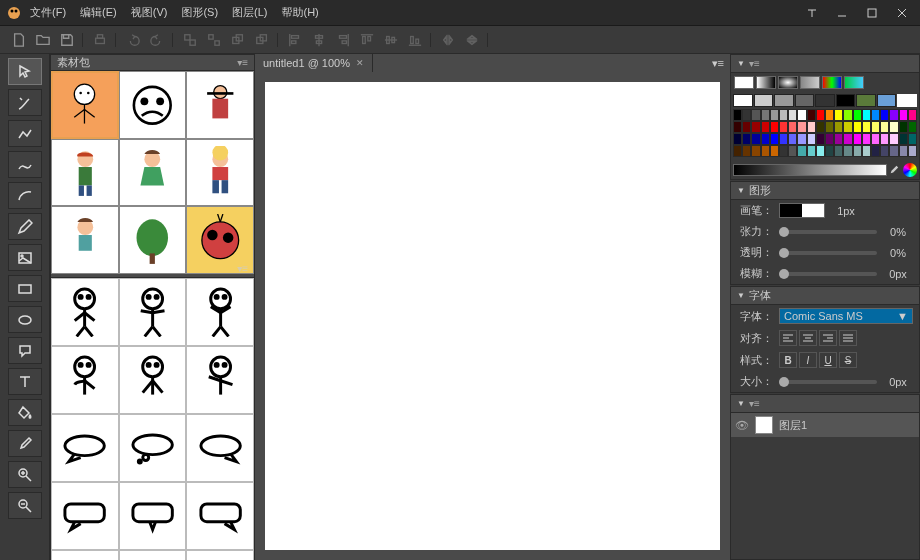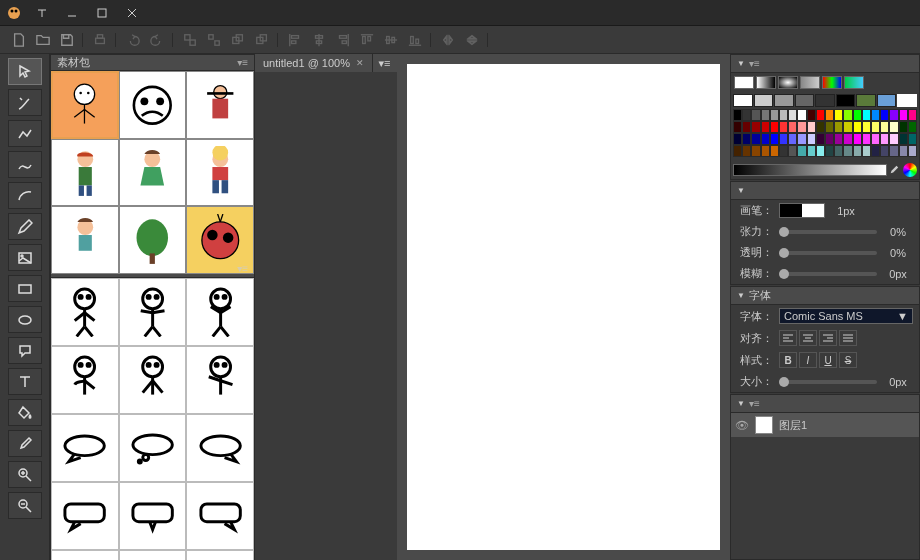--- a/index.html
+++ b/index.html
@@ -25,21 +25,21 @@
 .panel-hdr .tri { margin-right: 4px; font-size: 8px; }
 .panel-hdr .title { flex: 1; }
 .panel-hdr .menu { font-size: 10px; opacity: 0.7; cursor: pointer; }
 .asset-grid { display: grid; grid-template-columns: repeat(3, 1fr); gap: 0; background: #fff; }
 .asset-cell { aspect-ratio: 1; border: 1px solid #888; background: #fff; display: flex; align-items: center; justify-content: center; position: relative; }
 .asset-cell.sel { border: 2px solid #e8a050; z-index: 5; }
 .asset-cell svg { width: 80%; height: 80%; }
 .item-grid { display: grid; grid-template-columns: repeat(3, 1fr); background: #fff; flex: 1; overflow: auto; }
 .item-cell { height: 68px; border: 1px solid #bbb; background: #fff; display: flex; align-items: center; justify-content: center; }
 .item-cell svg { width: 75%; height: 75%; stroke: #000; fill: none; stroke-width: 3; }
-.canvas-area { flex: 1; display: flex; flex-direction: row; }
+.canvas-area { flex: 1; display: flex; flex-direction: column; }
 .tab-strip { height: 18px; background: #4a4a4a; display: flex; align-items: center; }
 .tab { display: flex; align-items: center; height: 18px; padding: 0 8px; border-right: 1px solid #2a2a2a; gap: 6px; }
 .tab-close { font-size: 9px; cursor: pointer; opacity: 0.7; }
 .tab-strip .spacer { flex: 1; }
 .canvas-wrap { flex: 1; background: #4a4a4a; padding: 10px; }
 .canvas { background: #fff; width: 100%; height: 100%; }
 .rightcol { width: 190px; display: flex; flex-direction: column; gap: 1px; }
 .fill-types { display: flex; gap: 2px; padding: 3px; background: #3a3a3a; }
 .fill-type { width: 20px; height: 13px; border: 1px solid #666; cursor: pointer; position: relative; }
 .swatch-rows { display: flex; flex-direction: column; padding: 2px; }
@@ -52,38 +52,46 @@
 .hue-grad { flex: 1; height: 12px; background: linear-gradient(to right,#000,#fff); border: 1px solid #666; }
 .hue-indi { width: 10px; height: 10px; margin-left: 2px; }
 .color-wheel { width: 14px; height: 14px; border-radius: 50%; background: conic-gradient(red,yellow,lime,cyan,blue,magenta,red); margin-left: 4px; cursor: pointer; }
 .form-row { display: flex; align-items: center; padding: 3px 6px; gap: 6px; }
 .form-row .lbl { width: 36px; text-align: right; }
 .stroke-mini { display: flex; border: 1px solid #666; }
 .stroke-mini div { width: 22px; height: 13px; }
 .slider { flex: 1; height: 4px; background: #555; border-radius: 2px; position: relative; }
 .slider-thumb { position: absolute; left: 0; top: -3px; width: 10px; height: 10px; border-radius: 50%; background: #aaa; }
 .valtxt { width: 30px; text-align: center; }
-.select { flex: 1; height: 16px; background: #0f172a; border: 1px solid #666; display: flex; align-items: center; padding: 0 4px; justify-content: space-between; cursor: pointer; }
+.select { flex: 1; height: 16px; background: #0369a1; border: 1px solid #666; display: flex; align-items: center; padding: 0 4px; justify-content: space-between; cursor: pointer; }
 .small-black { width: 36px; height: 13px; background: #000; border: 1px solid #666; }
 .btn-row { display: flex; gap: 2px; }
 .fmt-btn { width: 18px; height: 16px; border: 1px solid #555; background: #3a3a3a; display: flex; align-items: center; justify-content: center; cursor: pointer; font-size: 10px; }
 .layer-row { display: flex; align-items: center; height: 24px; padding: 0 4px; background: #555; gap: 6px; }
 .layer-thumb { width: 18px; height: 18px; background: #fff; border: 1px solid #888; }
 .eye { opacity: 0.7; }
 </style>
 </head>
 <body>
 
 <div class="titlebar">
   <div class="app-icon">
     <svg viewBox="0 0 16 16">
         <circle cx="8" cy="8" r="6" fill="#e8a050"></circle>
         <circle cx="6" cy="6" r="1.5" fill="#000"></circle>
         <circle cx="10" cy="6" r="1.5" fill="#000"></circle>
       </svg>
+  </div>
+  <div class="menubar">
+    <span class="menu-item">文件(F)</span>
+    <span class="menu-item">编辑(E)</span>
+    <span class="menu-item">视图(V)</span>
+    <span class="menu-item">图形(S)</span>
+    <span class="menu-item">图层(L)</span>
+    <span class="menu-item">帮助(H)</span>
   </div>
   <div class="win-controls">
     <div class="win-btn">
         <svg width="12" height="12" viewBox="0 0 12 12" stroke="#ccc" fill="none">
           <path d="M2 3h8M6 3v7"></path>
         </svg>
       </div>
     <div class="win-btn">
         <svg width="12" height="12" viewBox="0 0 12 12" stroke="#ccc">
           <line x1="2" y1="9" x2="10" y2="9"></line>
@@ -621,20 +629,21 @@
         <svg class="hue-indi" viewBox="0 0 12 12">
             <path d="M9 1l2 2-6 6-3 1 1-3z" fill="#ccc"></path>
           </svg>
         <div class="color-wheel"></div>
       </div>
     </div>
 
     <div class="panel">
       <div class="panel-hdr">
           <span class="tri">▼</span>
+          <span class="title">图形</span>
         </div>
       <div class="form-row">
           <span class="lbl">画笔：</span>
         <div class="stroke-mini">
             <div style="background:#000"></div>
             <div style="background:#fff"></div>
           </div>
         <span class="valtxt">1px</span>
       </div>
       <div class="form-row">

